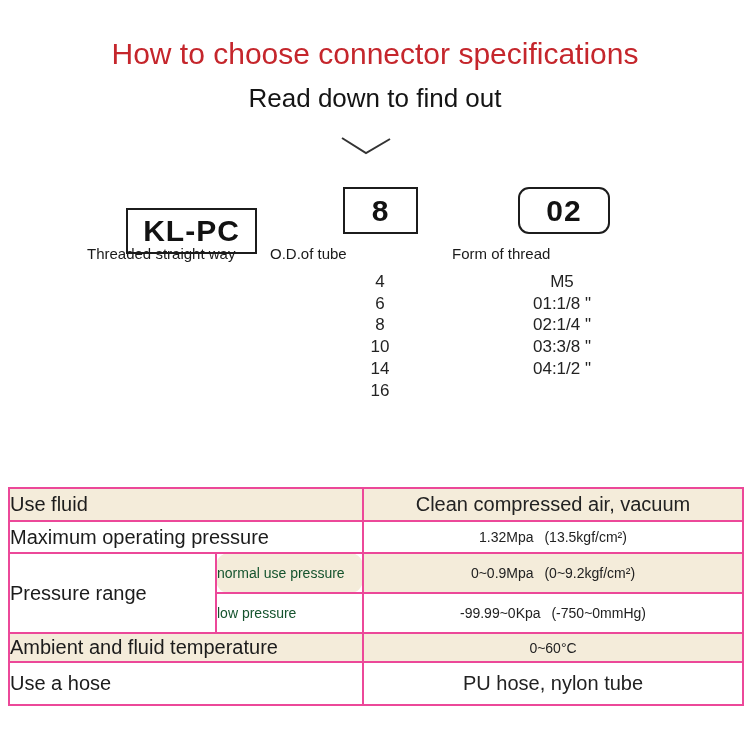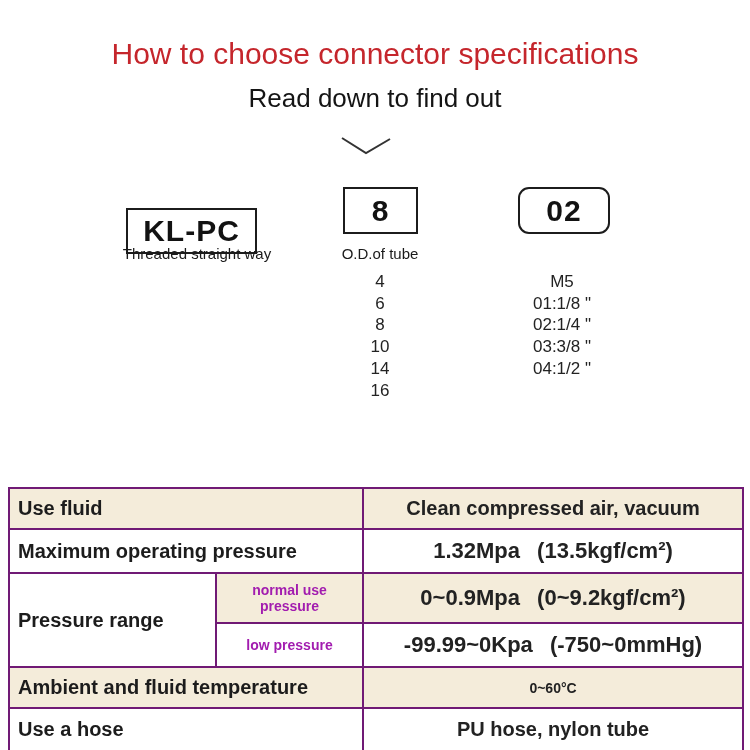--- a/index.html
+++ b/index.html
@@ -35,59 +35,58 @@
     font-weight:bold;
     font-size:30px;
     letter-spacing:1px;
     color:#121212;
   }
   .box-series{left:126px;top:188px;width:127px;height:42px;margin-top:20px;}
   .box-tube{left:343px;top:187px;width:71px;height:43px;}
   .box-thread{left:518px;top:187px;width:88px;height:43px;border-radius:11px;}
   .box-label{
     position:absolute;top:245px;width:220px;
-    text-align:center;font-size:15px;color:#1a1a1a;
+    font-size:15px;color:#1a1a1a;
   }
   .lab-series{left:87px;}
   .lab-tube{left:270px;}
   .lab-thread{left:452px;}
   .option-list{
     position:absolute;top:271px;width:170px;
     text-align:center;
     font-size:17px;line-height:21.7px;color:#232323;
   }
   .list-tube{left:295px;}
   .list-thread{left:477px;}
   table.spec{
     position:absolute;left:8px;top:487px;
     border-collapse:collapse;
     table-layout:fixed;
     width:734px;
   }
   table.spec td{
-    border:2px solid #701a75;
-    padding:8px;
+    border:2px solid #ec4899;
+    padding:0;
     vertical-align:middle;
     overflow:hidden;
-    font-weight:bold;
   }
   td.bg-beige{background:#f4ecda;}
   td.bg-white{background:#ffffff;}
   td.lbl{
     padding-left:13px;
     font-size:20px;color:#1c1c1c;
     text-align:left;
   }
   td.sub{
-    text-align:center;
-    font-size:14px;color:#a21caf;
+    text-align:left;
+    font-size:14px;color:#14532d;border-radius:13px;
   }
   td.val{text-align:center;color:#222222;white-space:pre;}
   .val-lg{font-size:20px;}
-  .val-md{font-size:22px;margin-top:35px;}
+  .val-md{font-size:14px;margin-top:35px;}
   .val-sm{font-size:14px;}
 </style>
 </head>
 <body>
 
 <div class="page">
 
   <div class="title">How to choose connector specifications</div>
   <div class="subtitle">Read down to find out</div>
 
@@ -96,20 +95,21 @@
       <polyline points="2,2 26,17 50,3" fill="none" stroke="#333333" stroke-width="2"></polyline>
     </svg>
   </div>
 
   <div class="code-box box-series">KL-PC</div>
   <div class="code-box box-tube">8</div>
   <div class="code-box box-thread">02</div>
 
   <div class="box-label lab-series">Threaded straight way</div>
   <div class="box-label lab-tube">O.D.of tube</div>
+  <div class="box-label lab-thread">Form of thread</div>
 
   <div class="option-list list-tube">
     <div>4</div>
     <div>6</div>
     <div>8</div>
     <div>10</div>
     <div>14</div>
     <div>16</div>
   </div>
   <div class="option-list list-thread">

